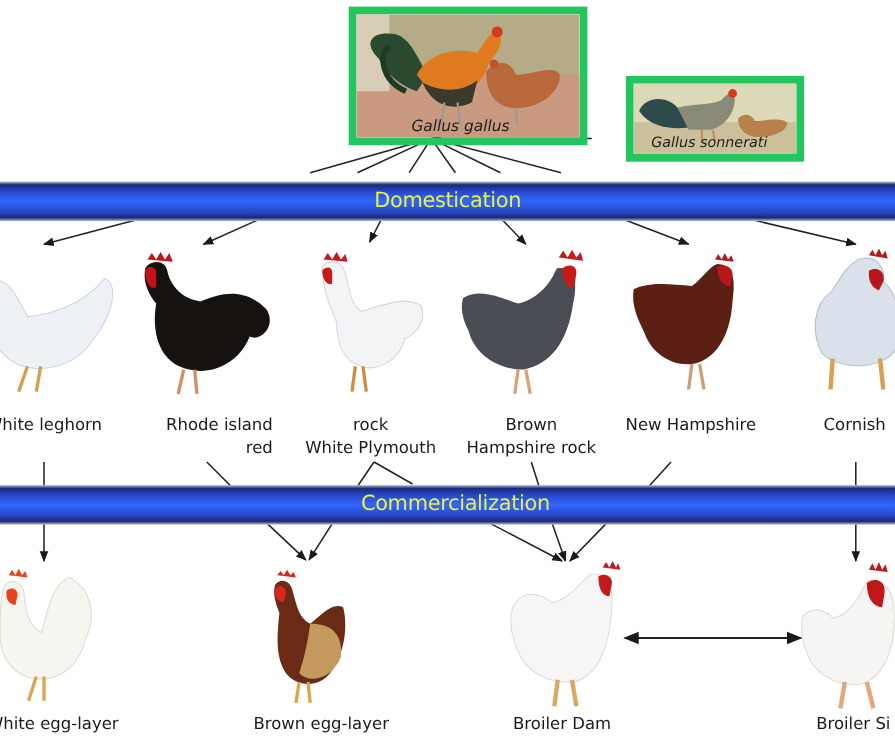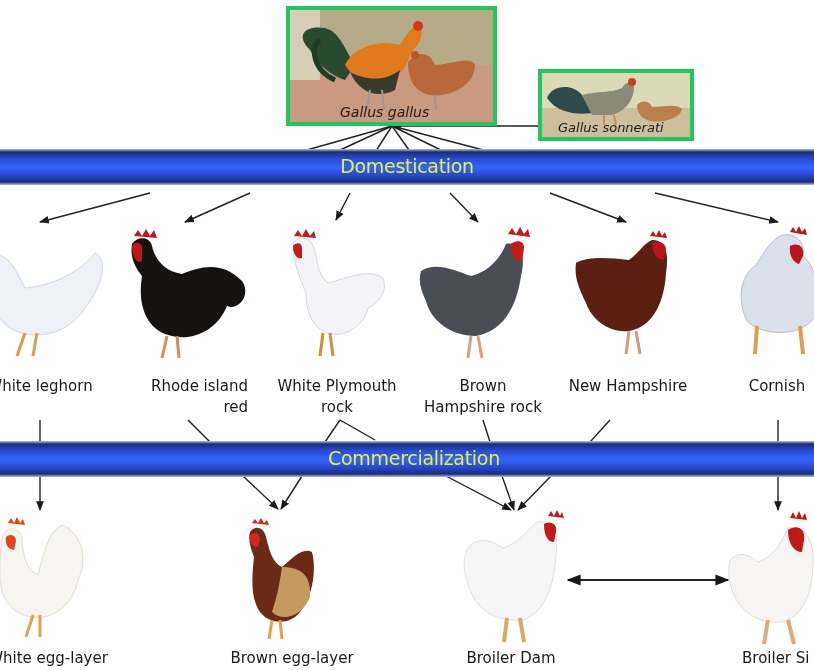--- a/index.html
+++ b/index.html
@@ -1,17 +1,17 @@
 <!DOCTYPE html>
 <html><head>
 <meta charset="utf-8">
 <style>
   html, body { margin: 0; padding: 0; background: #ffffff; }
   body { width: 814px; height: 670px; position: relative; overflow: hidden; font-family: "DejaVu Sans", sans-serif; }
-  .wild-box { position: absolute; border: 4px solid #22c55e; overflow: hidden; }
+  .wild-box { position: absolute; border: 7px solid #22c55e; overflow: hidden; margin-left: 31px; }
   .wild-box svg { display: block; }
   .wild-label { position: absolute; font-style: italic; color: #1d1d1d; white-space: nowrap; }
   .bar { position: absolute; left: 0; width: 814px; height: 36px;
          background: linear-gradient(to bottom, #b9c3d8 0px, #1b2a78 3px, #2748c9 9px, #3366ff 18px, #2748c9 27px, #1b2a78 33px, #b9c3d8 36px); }
   .bar-label { position: absolute; left: 0; right: 0; top: 6px; text-align: center; color: #e8f23a; font-size: 19px; letter-spacing: -0.3px; }
   .breed-label { position: absolute; text-align: center; font-size: 15px; line-height: 21px; color: #1a1a1a; white-space: nowrap; }
   .bird { position: absolute; }
   svg.links { position: absolute; left: 0; top: 0; }
 </style>
 </head>
@@ -87,21 +87,21 @@
     <path d="M5,25 C10,12 30,10 40,22 L50,40 C35,42 15,40 5,25z" fill="#2e4a4a"></path>
     <path d="M40,22 C55,18 70,20 80,15 C85,8 90,8 92,14 C92,25 85,38 70,42 L50,42z" fill="#8a8a78"></path>
     <circle cx="90" cy="9" r="4" fill="#d33b1a"></circle>
     <line x1="62" y1="42" x2="62" y2="52" stroke="#c98c5a" stroke-width="2"></line>
     <line x1="72" y1="42" x2="74" y2="52" stroke="#c98c5a" stroke-width="2"></line>
     <path d="M95,32 C100,26 108,28 110,34 C120,34 135,30 140,36 C138,46 120,50 108,48 C100,46 95,40 95,32z" fill="#b8804a"></path>
   </svg>
   <div class="wild-label" style="left:16px; top:47px; font-size:13px;">Gallus sonnerati</div>
 </div>
 
-<div class="bar" style="top:149px;">
+<div class="bar" style="top:165px;">
   <div class="bar-label">Domestication</div>
 </div>
 
 <svg class="bird" style="left:-25px; top:228px;" width="135" height="135" viewBox="0 0 135 135">
   <path d="M15,30 C30,20 40,40 50,60 C70,58 100,50 120,25 C132,30 130,55 110,80 C95,105 60,115 35,100 C15,85 10,60 15,30z" fill="#eef1f6" stroke="#cfd6e2"></path>
   <line x1="50" y1="105" x2="42" y2="128" stroke="#d3a052" stroke-width="3"></line>
   <line x1="62" y1="105" x2="58" y2="128" stroke="#d3a052" stroke-width="3"></line>
 </svg>
 <svg class="bird" style="left:122px; top:226px;" width="135" height="140" viewBox="0 0 135 140">
   <path d="M12,10 l4,-6 l4,6 l4,-7 l4,7 l4,-6 l3,8 z" fill="#c0131b"></path>
@@ -140,22 +140,22 @@
 </svg>
 
 <div class="breed-label" style="left:-20px; top:376px; width:120px;">
   <div>White leghorn</div>
 </div>
 <div class="breed-label" style="left:128px; top:376px; width:120px;text-align:right;">
   <div>Rhode island</div>
   <div>red</div>
 </div>
 <div class="breed-label" style="left:270px; top:376px; width:134px;">
+  <div>rock</div>
   <div>White Plymouth</div>
-  <div>rock</div>
 </div>
 <div class="breed-label" style="left:418px; top:376px; width:130px;">
   <div>Brown</div>
   <div>Hampshire rock</div>
 </div>
 <div class="breed-label" style="left:558px; top:376px; width:140px;">
   <div>New Hampshire</div>
 </div>
 <div class="breed-label" style="left:730px; top:376px; width:94px;">
   <div>Cornish</div>

